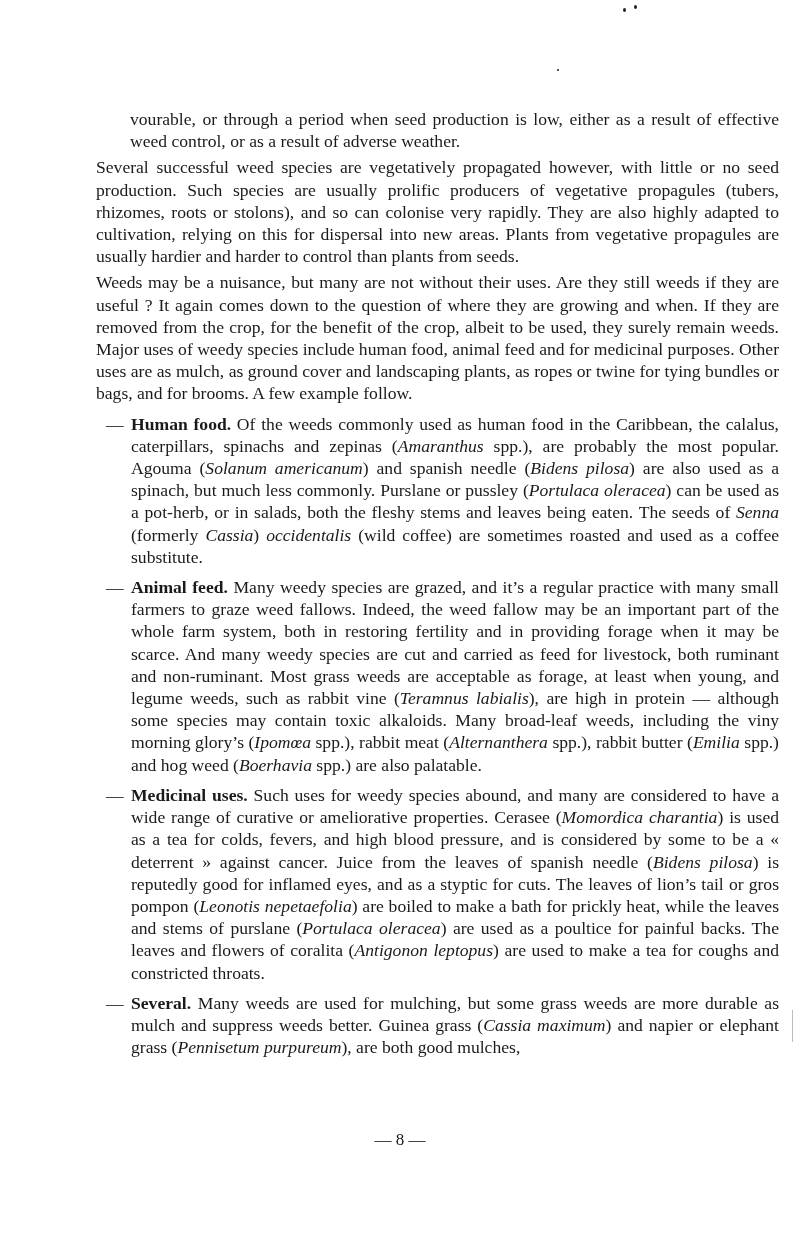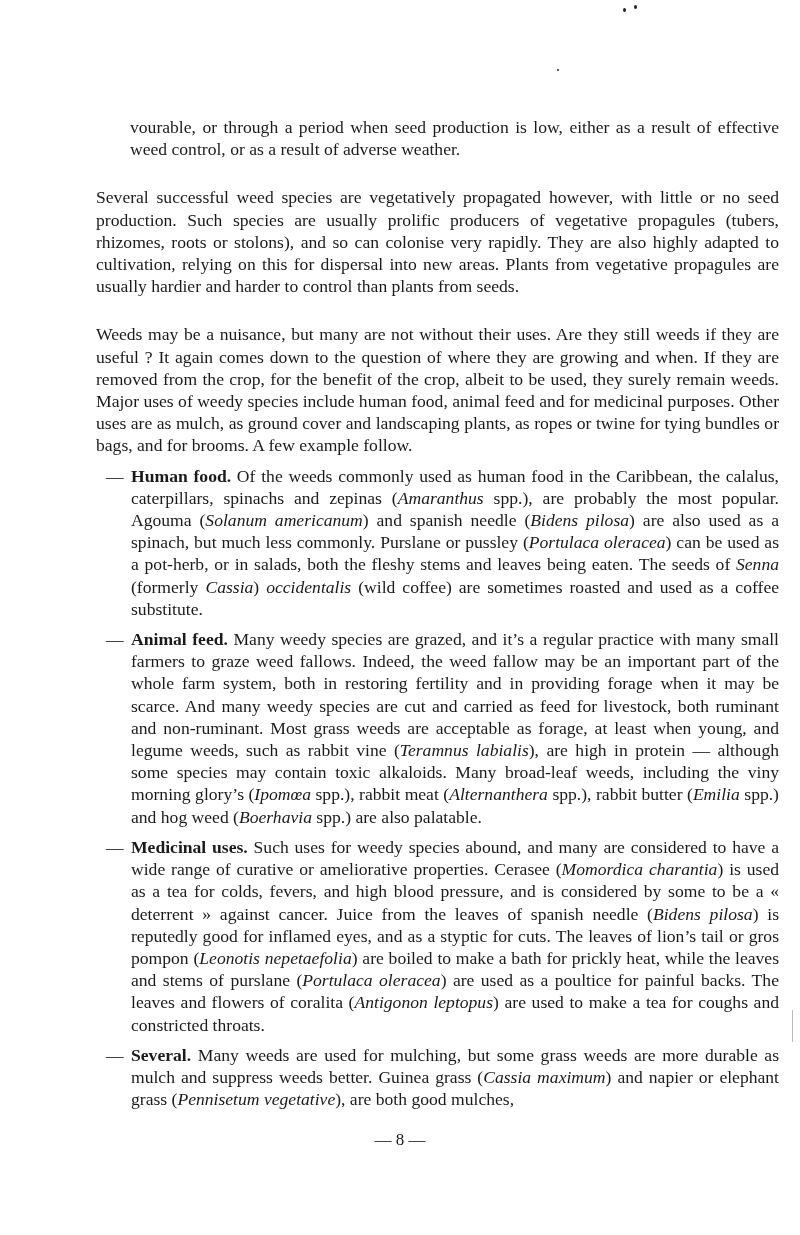--- a/index.html
+++ b/index.html
@@ -9,56 +9,56 @@
       color: #1a1a1a;
     }
     .page { position: absolute; left: 0; top: 0; width: 800px; height: 1235px; }
     .speck { position: absolute; background: #222; border-radius: 50%; }
     .text {
       position: absolute; left: 96px; width: 683px;
       font-size: 17.6px; line-height: 22.2px; text-align: justify;
     }
     p { margin: 0; }
     .cont { padding-left: 34px; }
-    .para { margin-top: 26px; }
+    .para { margin-top: 4px; }
     .item { position: relative; padding-left: 35px; margin-top: 8px; }
     .dash { position: absolute; left: 10px; top: 0; }
     b { font-weight: bold; }
     .footer {
       position: absolute; left: 0; width: 800px; top: 1130px; text-align: center;
       font-size: 17px;
     }
     .margin-mark { position: absolute; left: 792px; top: 1010px; width: 1px; height: 32px; background: #bbb; }
   </style>
 </head>
 <body>
 
 <div class="page">
   <span class="speck" style="left:623px;top:8px;width:3px;height:4px;"></span>
   <span class="speck" style="left:634px;top:5px;width:3px;height:4px;"></span>
   <span class="speck" style="left:557px;top:69px;width:2px;height:2px;"></span>
 
-  <div class="text" style="top:116px;">
+  <div class="text" style="top:108px;">
     <p class="cont">vourable, or through a period when seed production is low, either as a result of effective weed control, or as a result of adverse weather.</p>
     <p class="para">Several successful weed species are vegetatively propagated however, with little or no seed production. Such species are usually prolific producers of vegetative propagules (tubers, rhizomes, roots or stolons), and so can colonise very rapidly. They are also highly adapted to cultivation, relying on this for dispersal into new areas. Plants from vegetative propagules are usually hardier and harder to control than plants from seeds.</p>
     <p class="para">Weeds may be a nuisance, but many are not without their uses. Are they still weeds if they are useful ? It again comes down to the question of where they are growing and when. If they are removed from the crop, for the benefit of the crop, albeit to be used, they surely remain weeds. Major uses of weedy species include human food, animal feed and for medicinal purposes. Other uses are as mulch, as ground cover and landscaping plants, as ropes or twine for tying bundles or bags, and for brooms. A few example follow.</p>
 
     <div class="item">
       <span class="dash">—</span>
       <b>Human food.</b><span class="segs"> Of the weeds commonly used as human food in the Caribbean, the calalus, caterpillars, spinachs and zepinas (<i>Amaranthus</i> spp.), are probably the most popular. Agouma (<i>Solanum americanum</i>) and spanish needle (<i>Bidens pilosa</i>) are also used as a spinach, but much less commonly. Purslane or pussley (<i>Portulaca oleracea</i>) can be used as a pot-herb, or in salads, both the fleshy stems and leaves being eaten. The seeds of <i>Senna</i> (formerly <i>Cassia</i>) <i>occidentalis</i> (wild coffee) are sometimes roasted and used as a coffee substitute.</span>
     </div>
     <div class="item">
       <span class="dash">—</span>
       <b>Animal feed.</b><span class="segs"> Many weedy species are grazed, and it’s a regular practice with many small farmers to graze weed fallows. Indeed, the weed fallow may be an important part of the whole farm system, both in restoring fertility and in providing forage when it may be scarce. And many weedy species are cut and carried as feed for livestock, both ruminant and non-ruminant. Most grass weeds are acceptable as forage, at least when young, and legume weeds, such as rabbit vine (<i>Teramnus labialis</i>), are high in protein — although some species may contain toxic alkaloids. Many broad-leaf weeds, including the viny morning glory’s (<i>Ipomœa</i> spp.), rabbit meat (<i>Alternanthera</i> spp.), rabbit butter (<i>Emilia</i> spp.) and hog weed (<i>Boerhavia</i> spp.) are also palatable.</span>
     </div>
     <div class="item">
       <span class="dash">—</span>
       <b>Medicinal uses.</b><span class="segs"> Such uses for weedy species abound, and many are considered to have a wide range of curative or ameliorative properties. Cerasee (<i>Momordica charantia</i>) is used as a tea for colds, fevers, and high blood pressure, and is considered by some to be a « deterrent » against cancer. Juice from the leaves of spanish needle (<i>Bidens pilosa</i>) is reputedly good for inflamed eyes, and as a styptic for cuts. The leaves of lion’s tail or gros pompon (<i>Leonotis nepetaefolia</i>) are boiled to make a bath for prickly heat, while the leaves and stems of purslane (<i>Portulaca oleracea</i>) are used as a poultice for painful backs. The leaves and flowers of coralita (<i>Antigonon leptopus</i>) are used to make a tea for coughs and constricted throats.</span>
     </div>
     <div class="item">
       <span class="dash">—</span>
-      <b>Several.</b><span class="segs"> Many weeds are used for mulching, but some grass weeds are more durable as mulch and suppress weeds better. Guinea grass (<i>Cassia maximum</i>) and napier or elephant grass (<i>Pennisetum vegetative</i>), are both good mulches,</span>
+      <b>Several.</b><span class="segs"> Many weeds are used for mulching, but some grass weeds are more durable as mulch and suppress weeds better. Guinea grass (<i>Cassia maximum</i>) and napier or elephant grass (<i>Pennisetum purpureum</i>), are both good mulches,</span>
     </div>
   </div>
 
   <div class="margin-mark"></div>
   <div class="footer">— 8 —</div>
 </div>
 
 </body></html>

